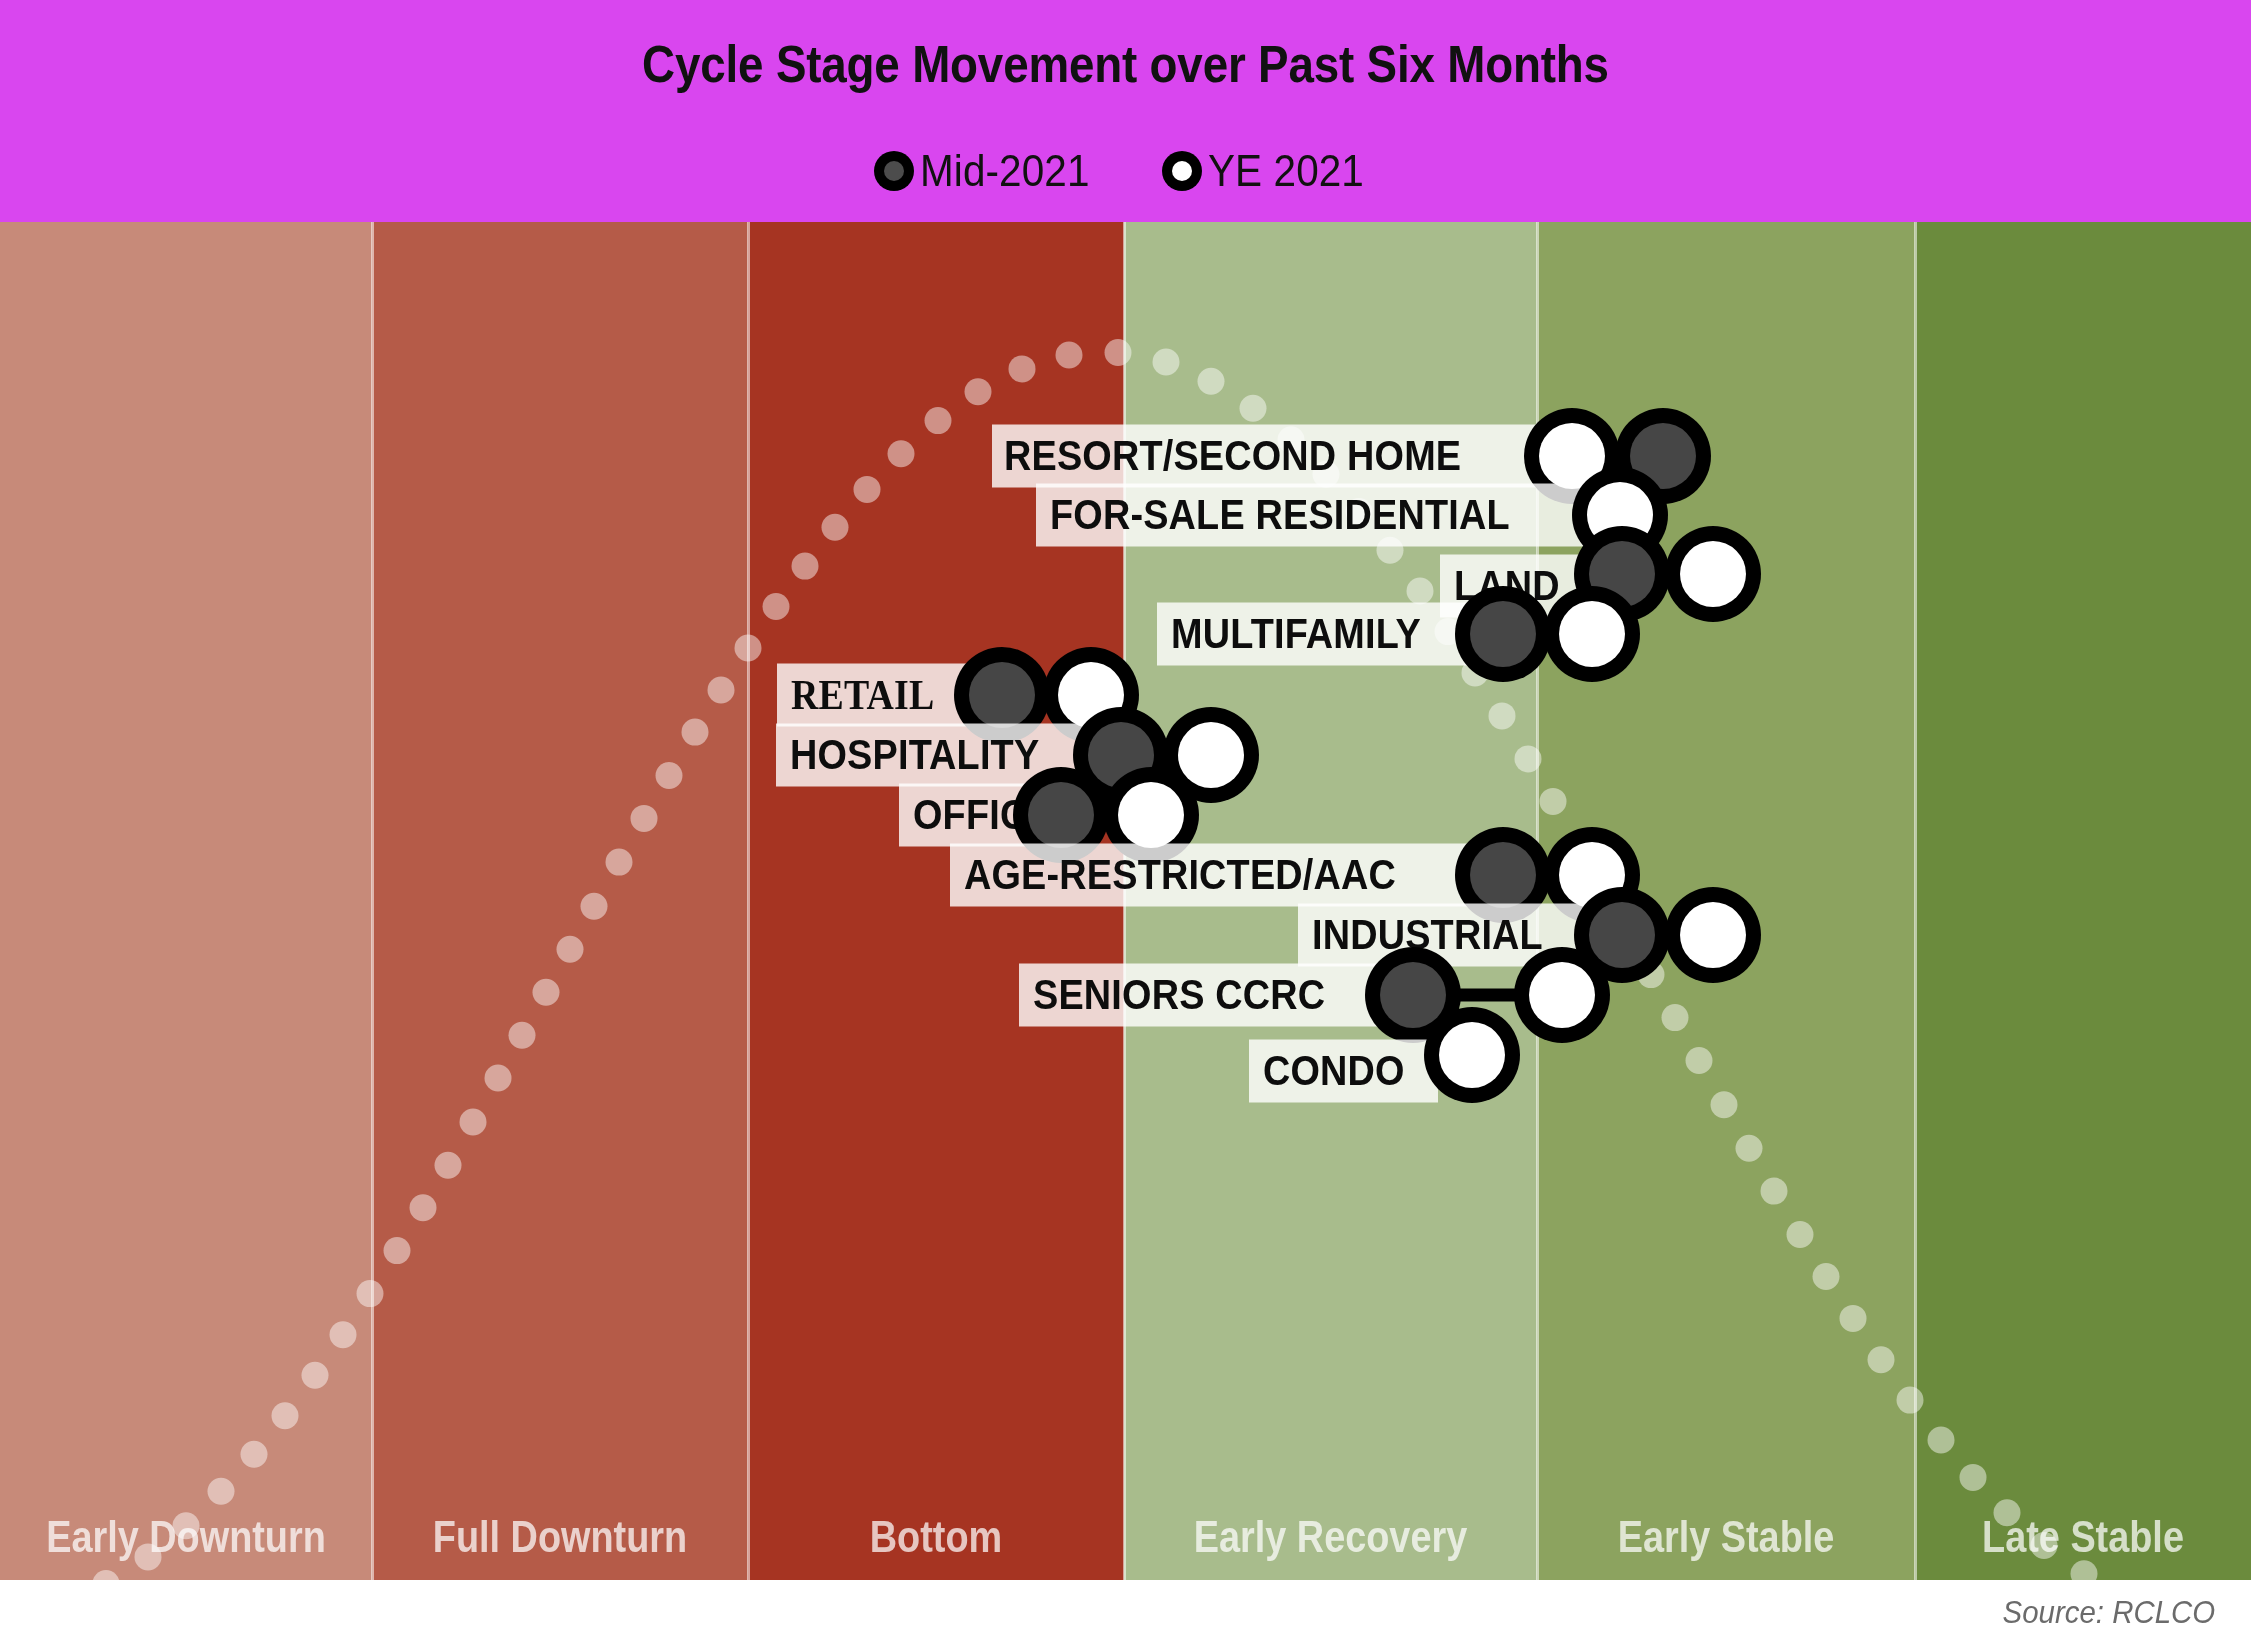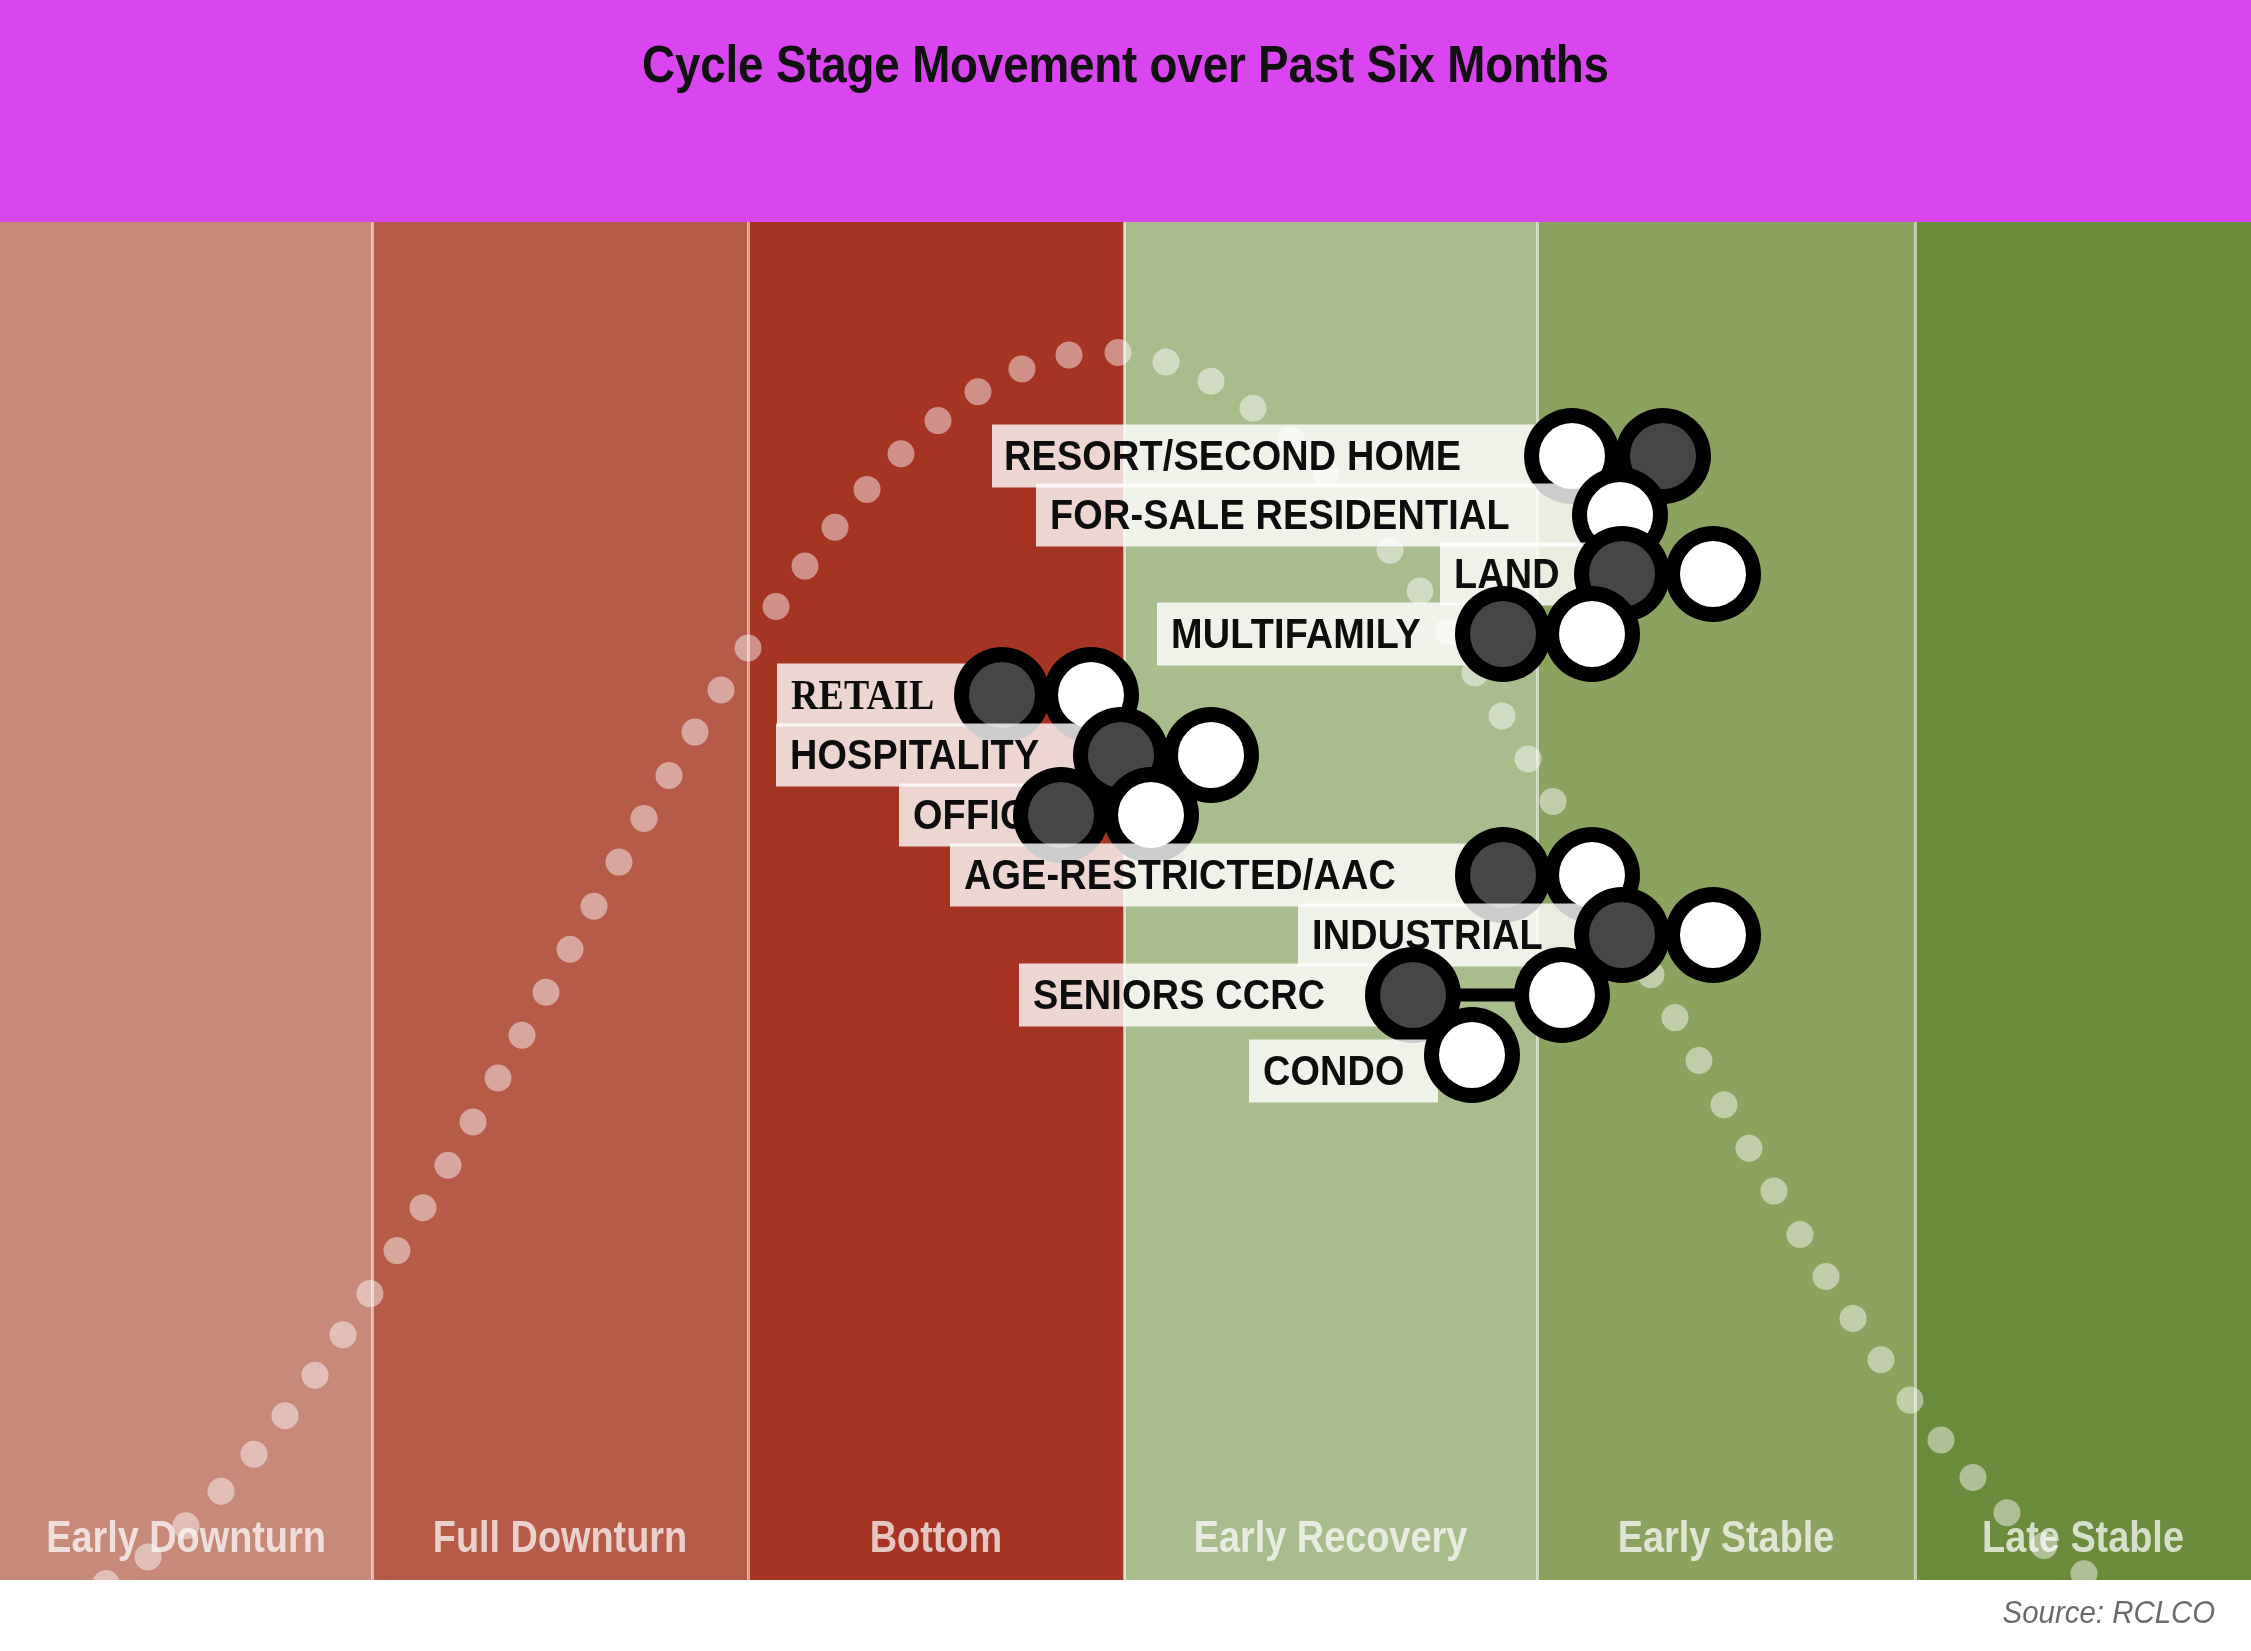--- a/index.html
+++ b/index.html
@@ -79,20 +79,34 @@
     font-family:"Liberation Sans Narrow","Liberation Sans",sans-serif;
     transform:scaleX(.92);transform-origin:right top;white-space:nowrap;
   }
 </style>
 </head>
 <body>
 
 <div id="header">
   <div id="chart-title" style="transform-origin: center top;">Cycle Stage Movement over Past Six Months</div>
 
+  <div id="legend">
+    <div class="legend-item">
+      <span class="legend-dot mid">
+          <i></i>
+        </span>
+      <span class="legend-label">Mid-2021</span>
+    </div>
+    <div class="legend-item">
+      <span class="legend-dot ye">
+          <i></i>
+        </span>
+      <span class="legend-label">YE 2021</span>
+    </div>
+  </div>
 </div>
 
 <div id="plot">
   <div id="bands">
       <div class="band" style="left: 0px; width: 372px; background: rgb(199, 138, 121);"></div>
       <div class="band-label" style="left: 0px; width: 372px;">Early Downturn</div>
       <div class="band" style="left: 372px; width: 376px; background: rgb(181, 91, 72);"></div>
       <div class="band-sep" style="left: 371px;"></div>
       <div class="band-label" style="left: 372px; width: 376px;">Full Downturn</div>
       <div class="band" style="left: 748px; width: 376px; background: rgb(166, 52, 34);"></div>
@@ -189,21 +203,21 @@
           <i></i>
         </div>
       </div>
       <div class="row" style="left: 0px; top: 293px; width: 2251px;">
         <div class="row-label" style="right: 665px; top: 0px;"><span>FOR-SALE RESIDENTIAL</span></div>
         <div class="marker ye" style="left: 1620px; top: 0px;">
           <i></i>
         </div>
       </div>
       <div class="row" style="left: 0px; top: 352px; width: 2251px;">
-        <div class="row-label" style="right: 663px; top: 0px;"><span>LAND</span></div>
+        <div class="row-label" style="right: 663px; top: 12px;"><span>LAND</span></div>
         <div class="marker ye" style="left: 1713px; top: 0px;">
           <i></i>
         </div>
         <div class="marker mid" style="left: 1622px; top: 0px;">
           <i></i>
         </div>
       </div>
       <div class="row" style="left: 0px; top: 412px; width: 2251px;">
         <div class="row-label" style="right: 782px; top: 0px; margin-left: 47px;"><span>MULTIFAMILY</span></div>
         <div class="marker ye" style="left: 1592px; top: 0px;">

